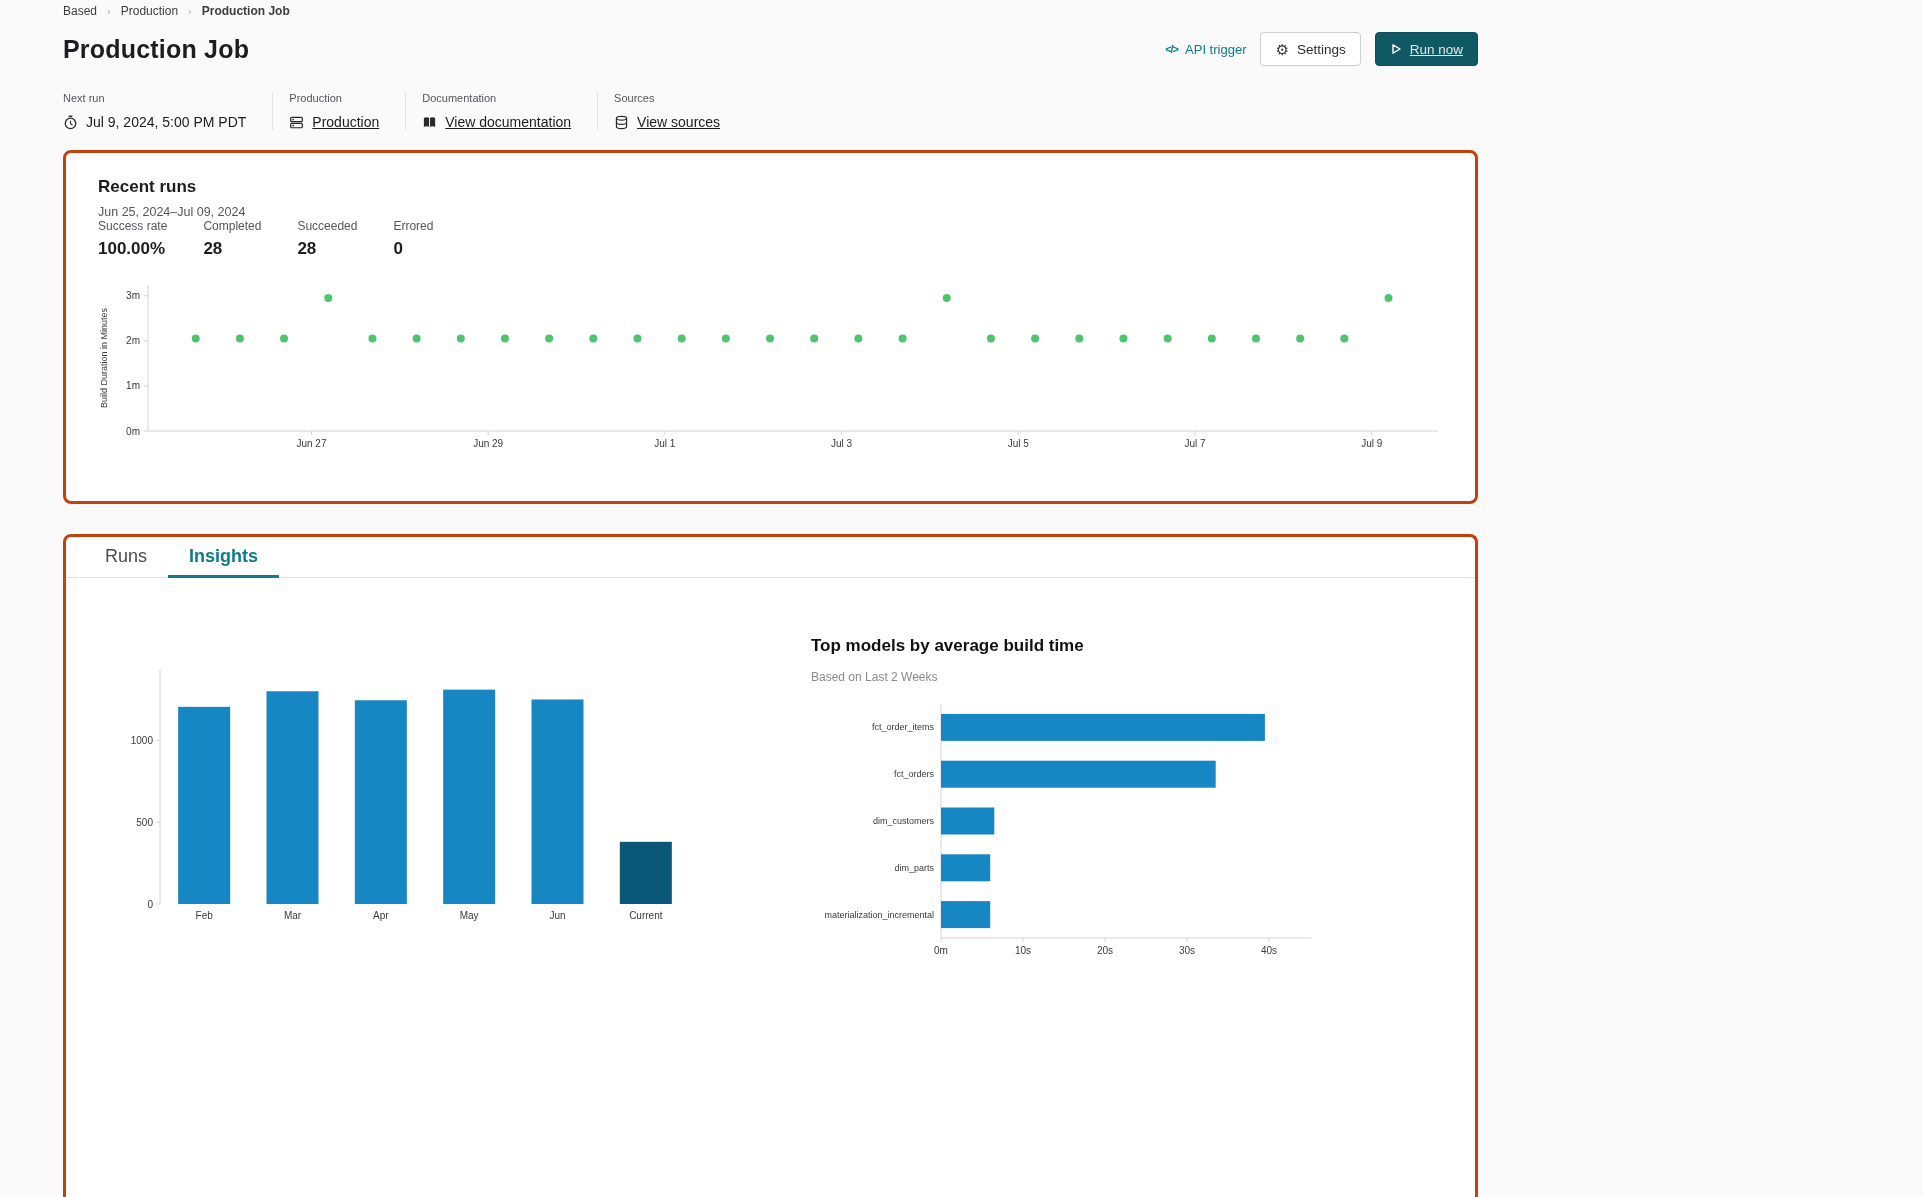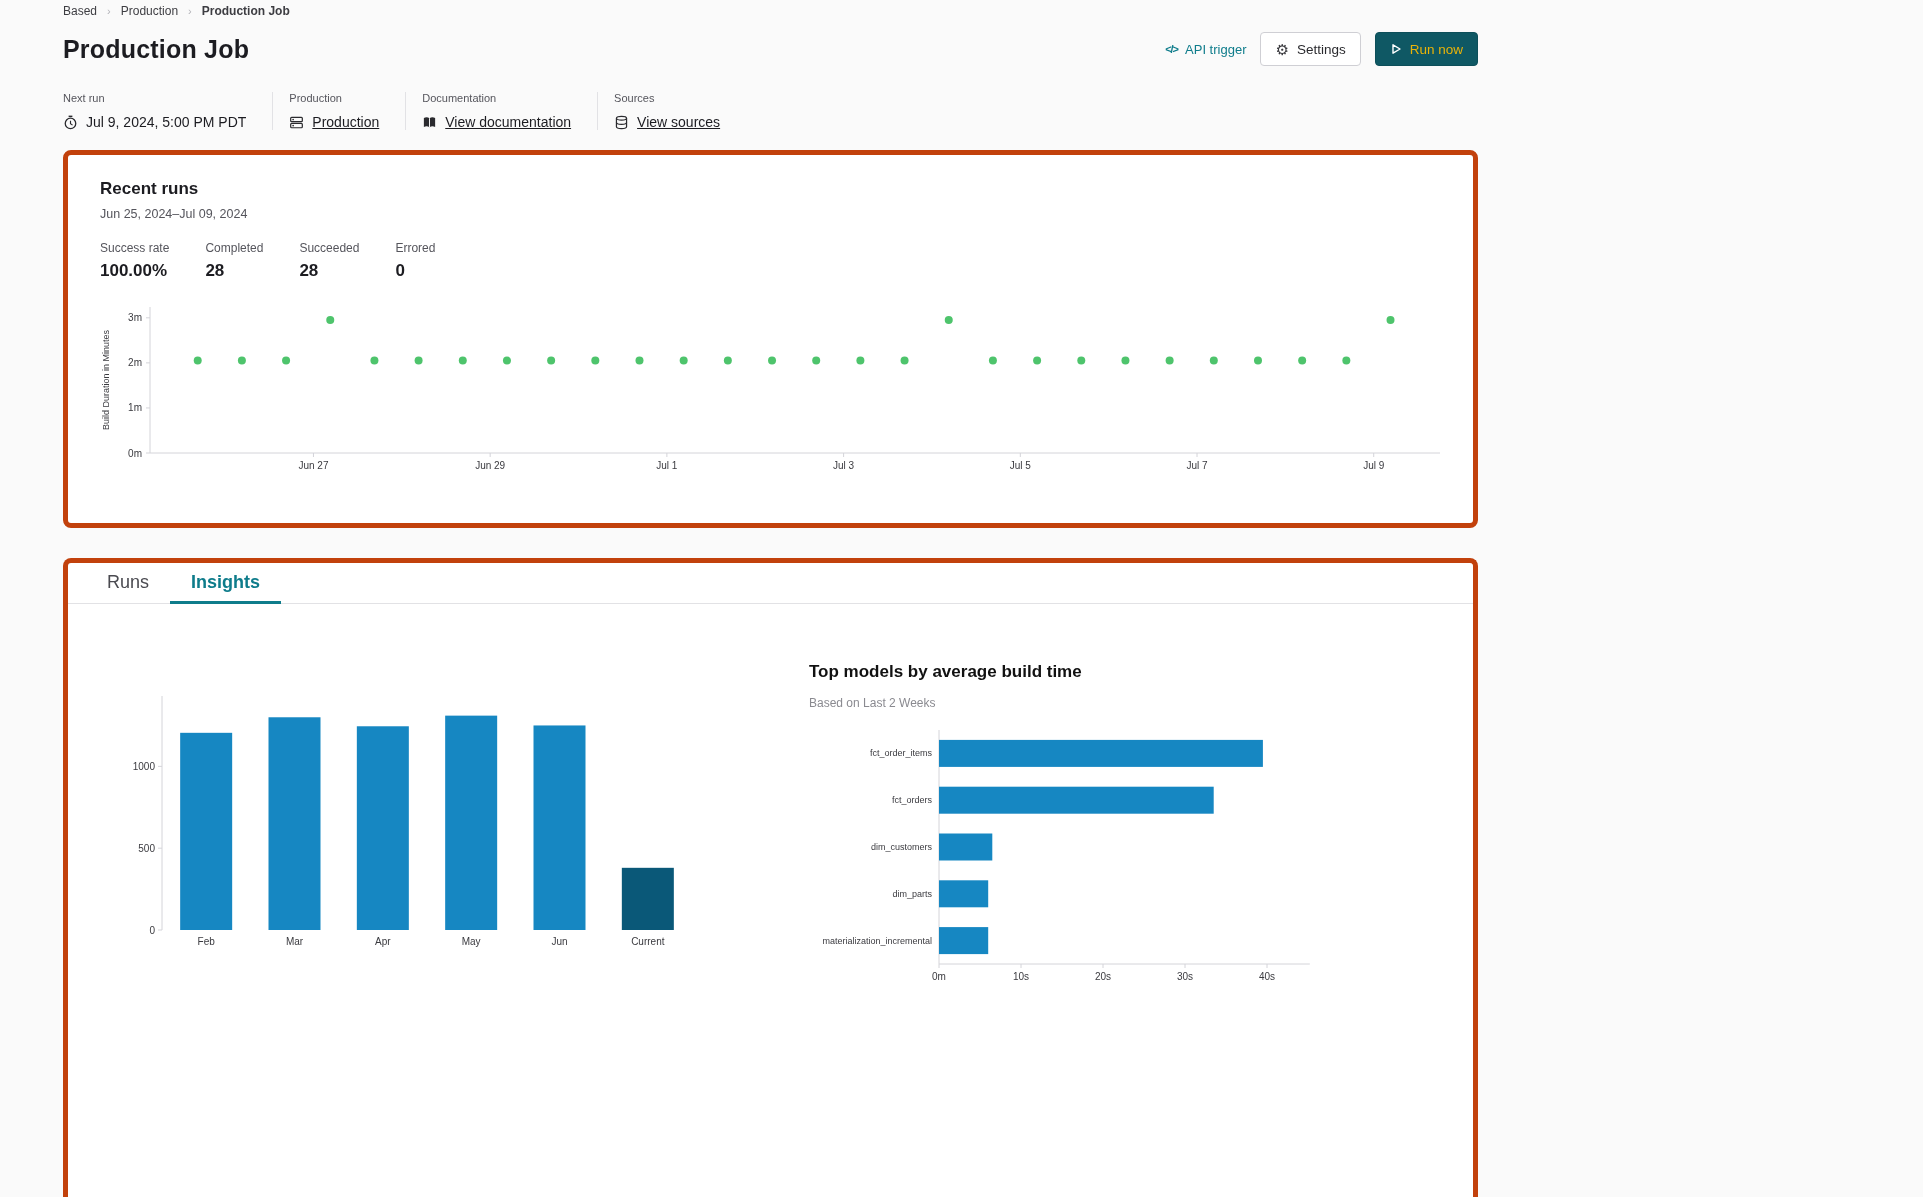--- a/index.html
+++ b/index.html
@@ -18,38 +18,38 @@
   .sep { color:#b3b3b8; font-size:11px; }
 
   
   .header-row { display:flex; justify-content:space-between; align-items:center; margin-top:14px; }
   .page-title { font-size:25px; font-weight:700; letter-spacing:.2px; }
   .header-actions { display:flex; align-items:center; gap:14px; }
   .api-trigger { display:flex; align-items:center; gap:7px; color:#0e7c8b; font-size:13px; cursor:pointer; text-decoration:none; }
   .api-icon { font-size:11px; font-weight:bold; letter-spacing:-1px; }
   .btn { display:flex; align-items:center; gap:8px; height:34px; padding:0 14px; border-radius:4px; font-size:13.5px; cursor:pointer; font-family:inherit; }
   .btn-secondary { background:#fff; border:1px solid #cfcfd4; color:#2a2a2e; }
-  .btn-primary { background:#0f5864; border:1px solid #0d4f5a; color:#eab308; }
+  .btn-primary { background:#0f5864; border:1px solid #0d4f5a; color:#e5e5e5;text-decoration:underline; }
   .gear { font-size:15px; line-height:1; color:#3a3a3f; }
 
   
   .meta-row { display:flex; margin-top:26px; }
   .meta-item { padding-right:26px; }
   .meta-item + .meta-item { border-left:1px solid #e2e2e5; padding-left:16px; }
   .meta-label { font-size:11px; color:#55555c; }
   .meta-value { margin-top:10px; display:flex; align-items:center; gap:8px; font-size:14px; color:#1c1c21; }
   .meta-link { color:#1c1c21; text-decoration:underline; cursor:pointer; }
   .meta-icon { display:flex; align-items:center; }
 
   
-  .card { background:#fff; border:5px solid #c2410c; border-radius:8px; }
+  .card { background:#fff; border:3px solid #c2410c; border-radius:8px; }
   .recent-runs { margin-top:20px; padding:24px 32px 36px; }
   .recent-runs h2 { font-size:17px; font-weight:700; }
   .date-range { font-size:12.5px; color:#55555c; margin-top:8px; }
-  .stats-row { display:flex; gap:36px; margin-top:20px; }
+  .stats-row { display:flex; gap:36px; }
   .stat-label { font-size:12px; color:#55555c; }
   .stat-value { font-size:17px; font-weight:700; margin-top:6px; }
   .scatter-wrap { margin-top:22px; }
 
   
   .insights-card { margin-top:30px; min-height:664px; border-radius:8px 8px 0 0; border-bottom:none; }
   .tabs { display:flex; padding-left:18px; border-bottom:1px solid #e2e2e5; }
   .tab { position:relative; padding:9px 21px 10px; font-size:18px; color:#4a4a50; cursor:pointer; }
   .tab.active { color:#0e7c8b; font-weight:700; }
   .tab.active::after { content:''; position:absolute; left:0; right:0; bottom:-1px; height:3px; background:#0e7c8b; }

